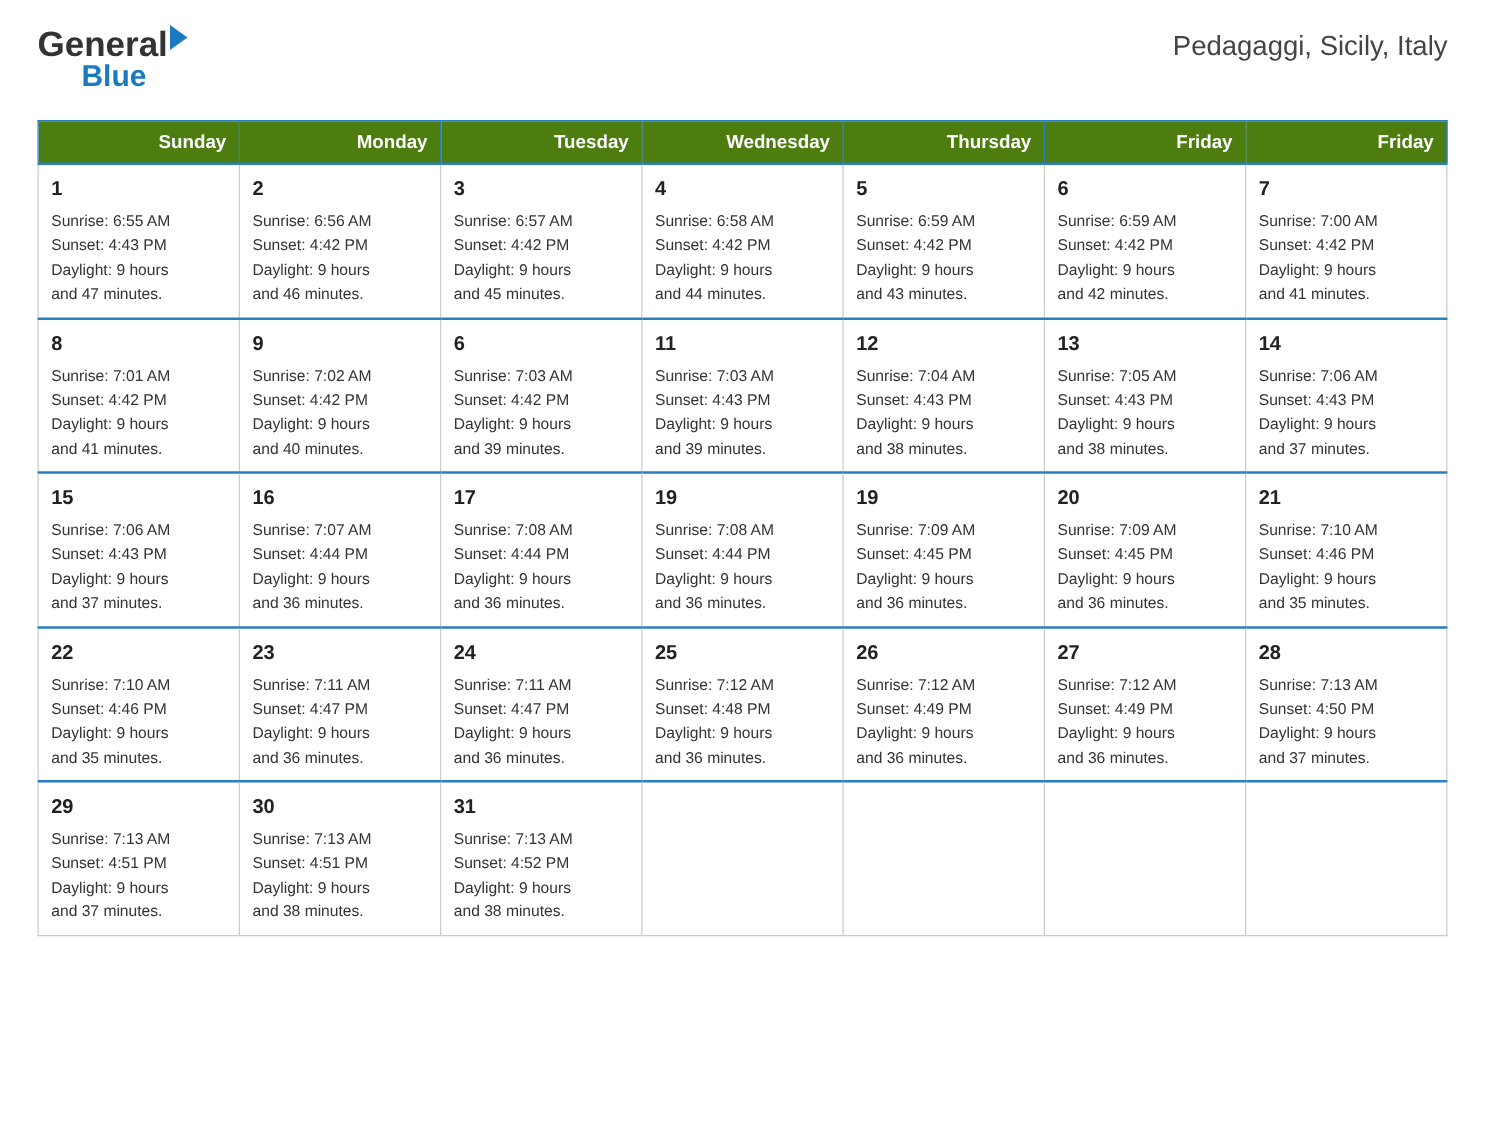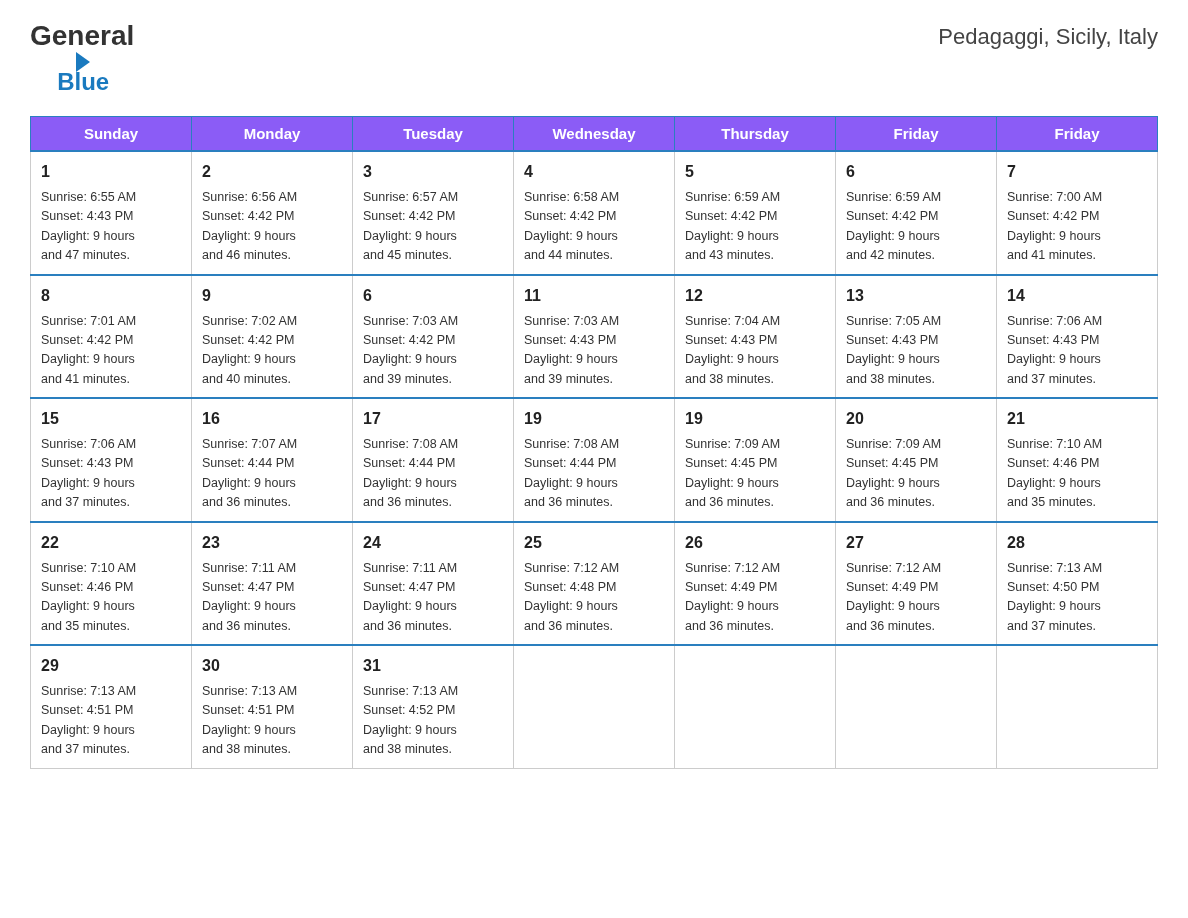--- a/index.html
+++ b/index.html
@@ -29,26 +29,26 @@
       font-size: 22px;
       color: #444;
       margin-top: 4px;
     }
     table {
       width: 100%;
       border-collapse: collapse;
       table-layout: fixed;
     }
     thead tr th {
-      background-color: #8b5cf6;
+      background-color: #4d7c0f;
       color: #fff;
       font-size: 15px;
       font-weight: bold;
       padding: 8px 10px;
-      text-align: center;
+      text-align: right;
       border: 1px solid #2a7fbf;
     }
     tbody tr td {
       vertical-align: top;
       padding: 8px 10px;
       font-size: 13px;
       color: #333;
       border: 1px solid #ccc;
       border-top: 2px solid #2a7fbf;
       line-height: 1.5;
@@ -73,21 +73,21 @@
       display: flex;
       align-items: flex-start;
     }
   </style>
 </head>
 <body>
 
 <div class="header">
   <div class="logo-container">
     <div>
-      <div style="display:flex;align-items:center;flex-direction:column;">
+      <div style="display:flex;align-items:flex-start;">
         <span style="font-size:28px;font-weight:bold;color:#333;">General</span>
         <span style="display:inline-block;width:0;height:0;border-left:14px solid #1a7abf;border-top:10px solid transparent;border-bottom:10px solid transparent;margin-left:2px;position:relative;top:0;"></span>
       </div>
       <div style="color:#1a7abf;font-size:24px;font-weight:bold;margin-top:-4px;padding-left:2px;text-align:center;">Blue</div>
     </div>
   </div>
   <div class="title-block">
     <div class="location">Pedagaggi, Sicily, Italy</div>
   </div>
 </div>

